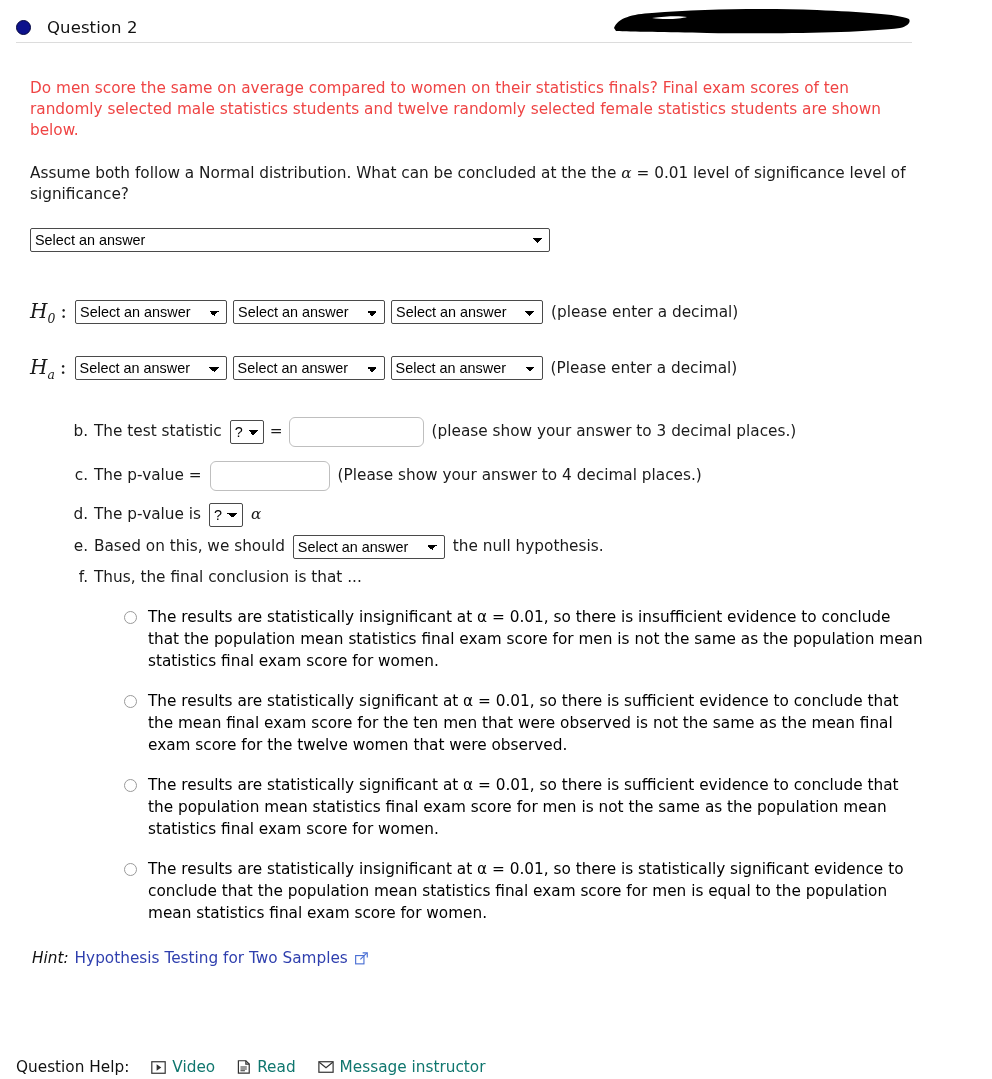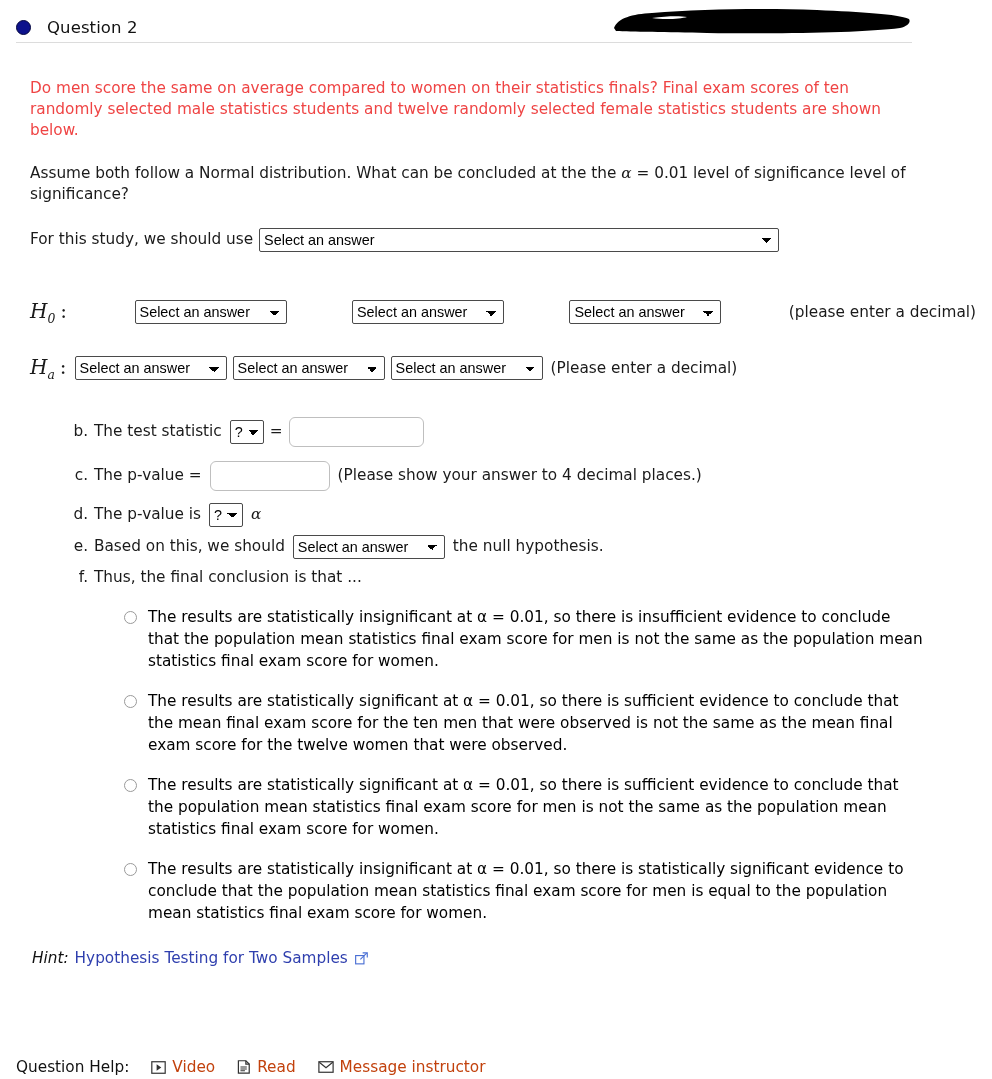--- a/index.html
+++ b/index.html
@@ -131,21 +131,21 @@
 
   
   .item-a {
     margin: 34px 0 0 52px;
   }
   .hyprow {
     display: flex;
     align-items: center;
     margin-left: 14px;
   }
-  .hyprow.h0 { margin-top: 46px; justify-content: space-between; }
+  .hyprow.h0 { margin-top: 46px; }
   .hyprow.ha { margin-top: 27px; }
   .hyp-label {
     font-family: "DejaVu Serif", "Liberation Serif", serif;
     font-size: 20px;
     font-style: italic;
     margin-right: 8px;
     white-space: nowrap;
   }
   .hyp-label sub {
     font-size: 0.62em;
@@ -234,21 +234,21 @@
     white-space: nowrap;
   }
   .qhelp .qh-label { color: #111; margin-right: 22px; }
   .qhelp .qh-item {
     display: flex;
     align-items: center;
     margin-right: 22px;
     color: #3b4ecc;
   }
   .qhelp .qh-item .ic { margin-right: 6px; display: inline-flex; }
-  .qhelp .qh-item a { color: #c2410c; text-decoration: none; }
+  .qhelp .qh-item a { color: #0f766e; text-decoration: none; }
 </style>
 </head>
 <body>
 
 <div class="qheader">
   <span class="q-bullet"></span>
   <span class="q-title">Question 2</span>
 
   <svg class="redaction" viewBox="0 0 300 30" preserveAspectRatio="none" aria-hidden="true">
     <path d="M2,22 C6,12 20,8 40,7 C90,3 150,2 205,4 C250,6 285,8 297,13
@@ -260,21 +260,20 @@
 
 <div class="content">
 
   <div class="para">Do men score the same on average compared to women on their statistics finals? Final exam scores of ten randomly selected male statistics students and twelve randomly selected female statistics students are shown below.</div>
 
 
 
   <div class="assume"><span>Assume both follow a Normal distribution.  What can be concluded at the the </span><span class="mi">α</span><span> = 0.01 level of significance level of significance?</span></div>
 
   <div class="studyline">
-    <span class="txt">For this study, we should use</span>
     <select class="sel sel-wide">
       <option>Select an answer</option>
     </select>
   </div>
 
 
   <div class="hyprow h0">
     <span class="hyp-label"><span>H</span><sub>0</sub><span class="colon">:</span></span>
     <select class="sel sel-mid">
       <option>Select an answer</option>
@@ -306,20 +305,21 @@
 
     <div class="lrow row-b">
       <span class="marker">b.</span>
       <span>The test statistic</span>
       <span class="gap-l"></span>
       <select class="sel sel-q">
         <option>?</option>
       </select>
       <span class="gap">=</span>
       <input class="tbox tbox-b" type="text" value="" placeholder="" style="">
+      <span class="gap-l">(please show your answer to 3 decimal places.)</span>
     </div>
 
     <div class="lrow row-c">
       <span class="marker">c.</span>
       <span class="gap-r">The p-value =</span>
       <input class="tbox tbox-c" type="text" value="" placeholder="" style="">
       <span class="gap-l">(Please show your answer to 4 decimal places.)</span>
     </div>
 
     <div class="lrow row-d">

